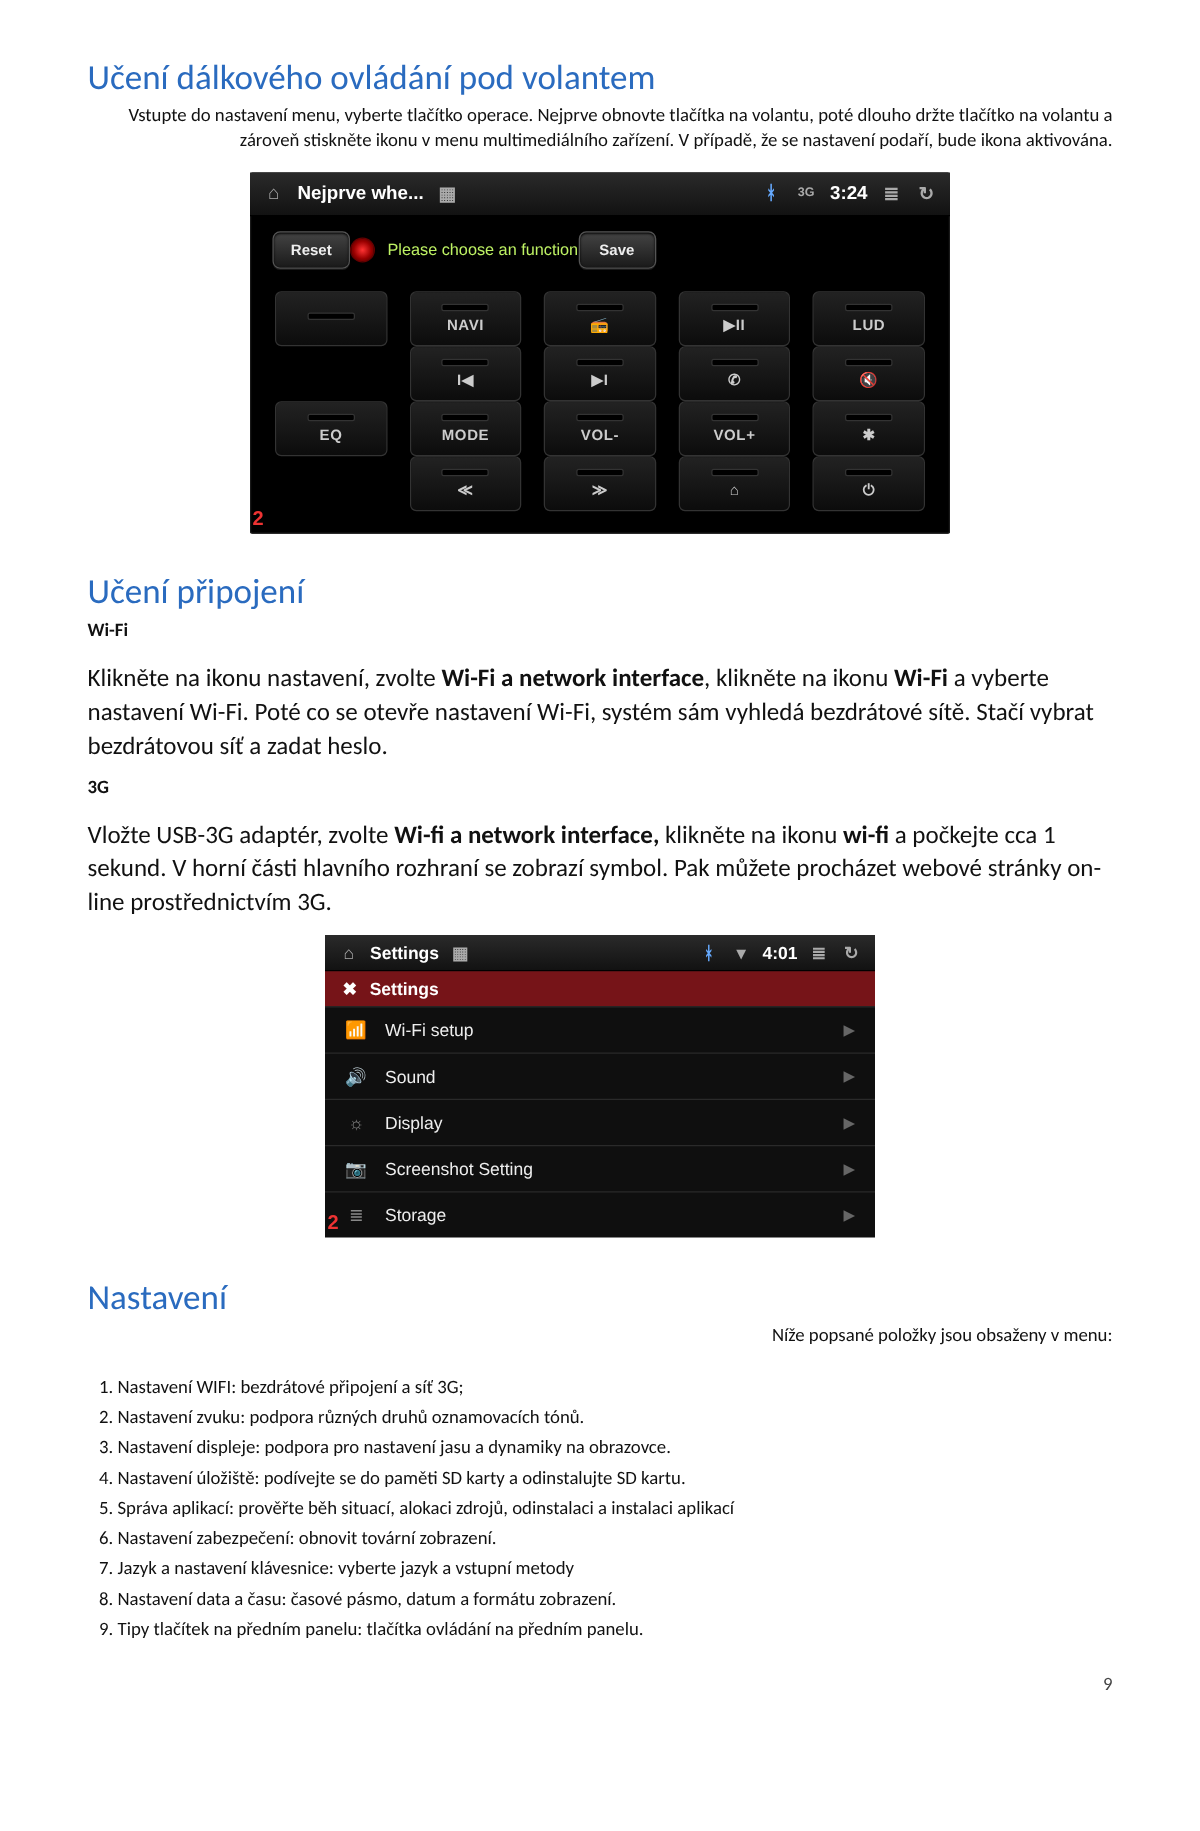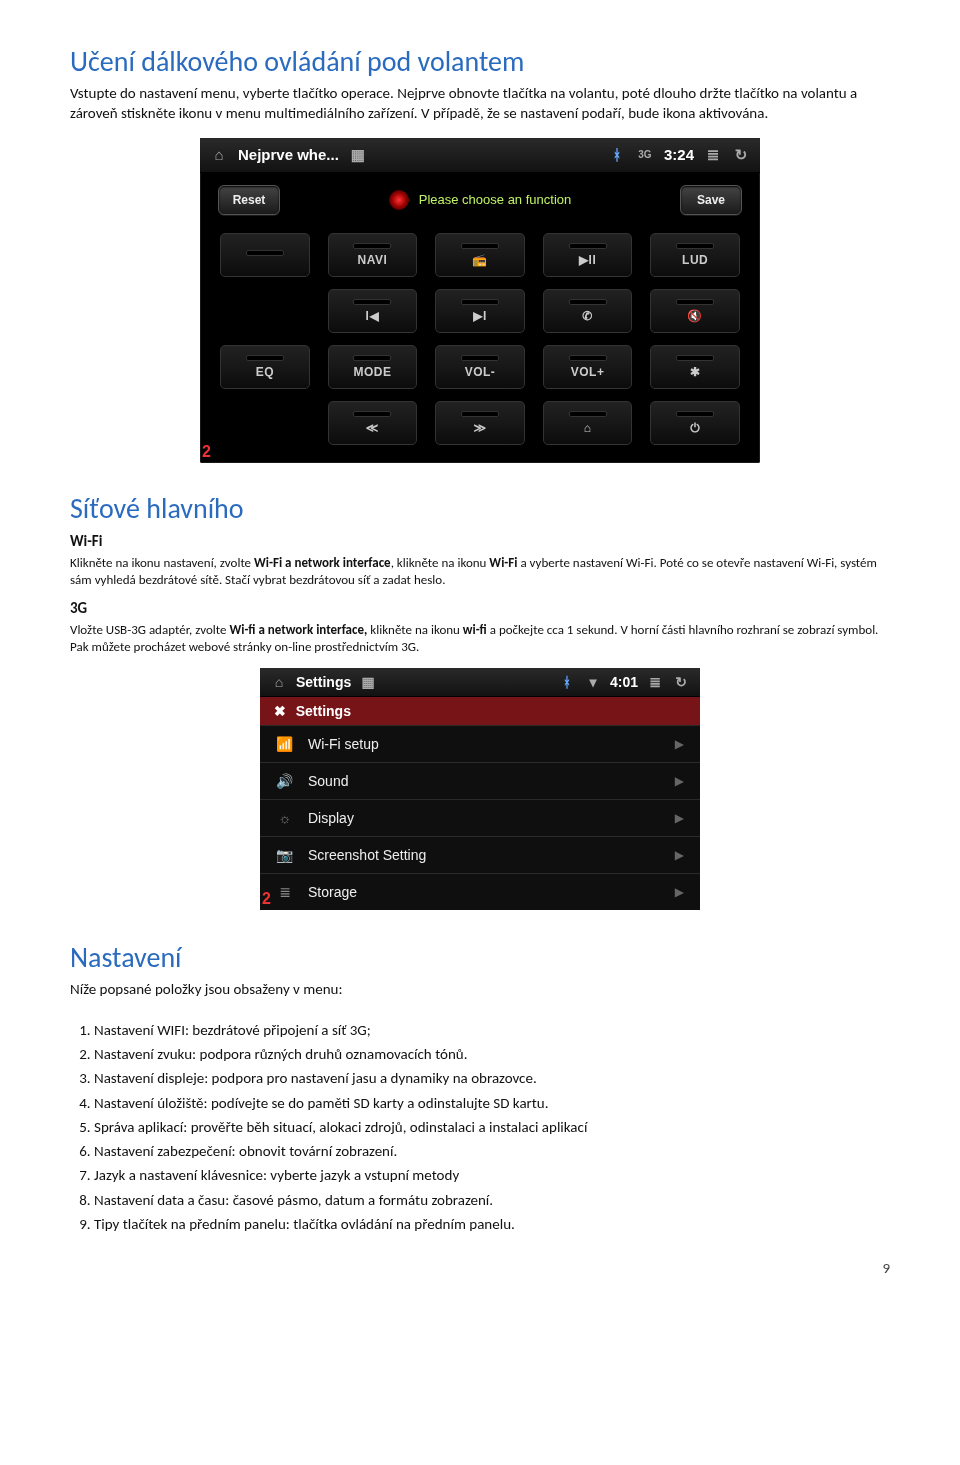--- a/index.html
+++ b/index.html
@@ -15,23 +15,24 @@
   h2.section{
     color:#2A6BBF;
     font-weight:400;
     font-size:28px;
     margin:24px 0 4px 0;
   }
   p.para{
     font-size:15px;
     line-height:1.35;
     margin:2px 0 14px 0;
+    text-align:right;
   }
   .sub{font-weight:700;font-size:15px;margin:6px 0 0 0;}
-  .inline{font-size:13px;line-height:1.35;margin:4px 0 10px 0;}
+  .inline{font-size:20px;line-height:1.35;margin:16px 0 10px 0;}
   .bold{font-weight:700;}
   ol.menu{font-size:15px;line-height:1.55;margin:6px 0 0 24px;padding:0;}
   ol.menu li{margin-bottom:1px;}
   .page-num{position:absolute;bottom:20px;right:70px;font-size:15px;color:#444;}
   
   .ss{
     background:#000;
     width:560px;
     margin:6px auto 28px auto;
     border-radius:2px;
@@ -59,30 +60,30 @@
     border:1px solid #555;
     color:#eee;
     width:86px;height:34px;
     border-radius:6px;
     display:flex;align-items:center;justify-content:center;
     font-size:13px;font-weight:700;
     box-shadow:0 1px 2px #000 inset,0 1px 0 rgba(255,255,255,.1);
   }
   .pillbtn.small{width:60px;height:28px;font-size:12px;}
   .toprow{
-    display:flex;align-items:center;justify-content:space-between;
+    display:flex;align-items:center;
     padding:12px 18px;
   }
   .choose{display:flex;align-items:center;gap:10px;color:#bef264;font-size:13px;}
   .radio{
     width:18px;height:18px;border-radius:50%;
     background:radial-gradient(circle,#f33 0,#900 55%,#300 100%);
     border:1px solid #600;
   }
-  .btn-grid{display:grid;grid-template-columns:repeat(4,1fr);gap:12px 18px;padding:6px 20px 18px 20px;}
+  .btn-grid{display:grid;grid-template-columns:repeat(4,1fr);gap:0 18px;padding:6px 20px 18px 20px;}
   .fnbtn{
     height:42px;border-radius:5px;
     background:linear-gradient(#222,#0c0c0c);
     border:1px solid #333;
     display:flex;flex-direction:column;align-items:center;justify-content:center;
     gap:0;
   }
   .fnbtn .slot{width:36px;height:4px;border-radius:2px;background:#000;border:1px solid #333;margin-bottom:4px;}
   .fnbtn .lbl{font-size:12px;color:#ccc;font-weight:700;letter-spacing:.5px;}
   .redcorner{position:absolute;left:2px;bottom:2px;color:#e33;font-weight:700;font-size:16px;}
@@ -213,21 +214,21 @@
         <div class="lbl">⌂</div>
       </div>
       <div class="fnbtn">
         <div class="slot"></div>
         <div class="lbl">⏻</div>
       </div>
     </div>
   <span class="redcorner">2</span>
 </div>
 
-<h2 class="section">Síťové hlavního</h2>
+<h2 class="section">Učení připojení</h2>
 
 <div class="sub">Wi-Fi</div>
 <p class="inline">
   <span>Klikněte na ikonu nastavení, zvolte </span><span class="bold">Wi-Fi a network interface</span><span>, klikněte na ikonu </span><span class="bold">Wi-Fi</span><span> a vyberte nastavení Wi-Fi. Poté co se otevře nastavení Wi-Fi, systém sám vyhledá bezdrátové sítě. Stačí vybrat bezdrátovou síť a zadat heslo.</span>
 </p>
 
 <div class="sub">3G</div>
 <p class="inline">
   <span>Vložte USB-3G adaptér, zvolte </span><span class="bold">Wi-fi a network interface,</span><span> klikněte na ikonu </span><span class="bold">wi-fi</span><span> a počkejte cca 1 sekund. V horní části hlavního rozhraní se zobrazí symbol. Pak můžete procházet webové stránky on-line prostřednictvím 3G.</span>
 </p>

